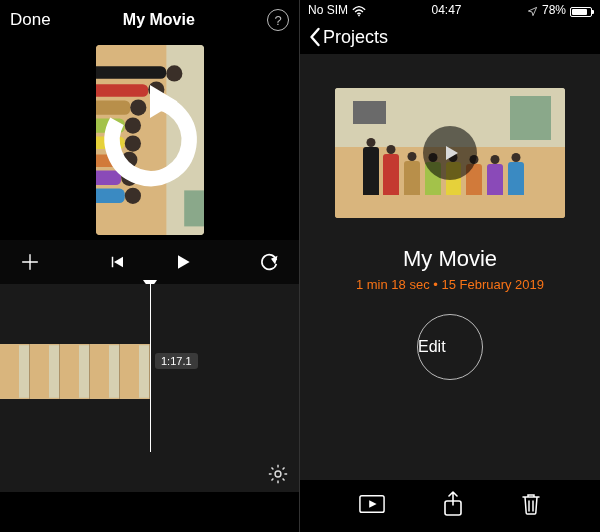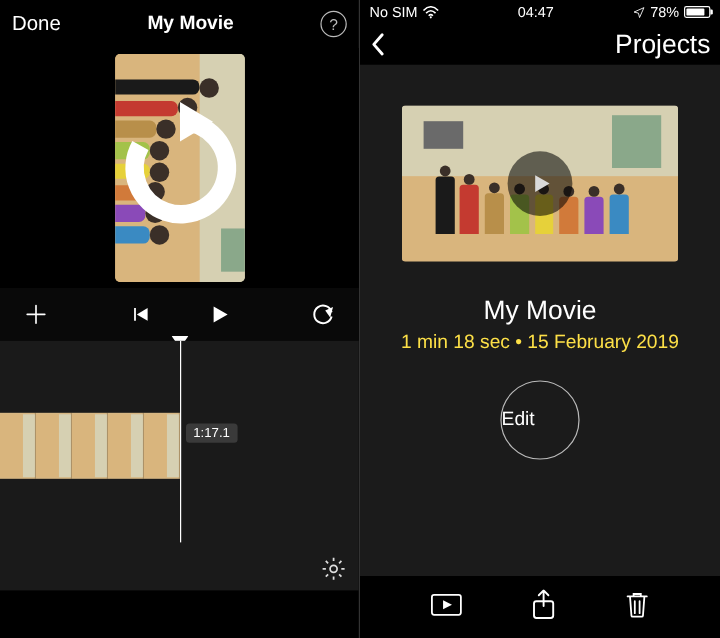--- a/index.html
+++ b/index.html
@@ -26,33 +26,33 @@
   .timeline { flex: 1; background: #1a1a1a; position: relative; height: 208px; }
   .playhead-line { position: absolute; left: 50%; top: 0; bottom: 40px; width: 1px; background: #fff; }
   .clip-strip { position: absolute; top: 60px; left: 0; height: 55px; display: flex; }
   .clip-frame { width: 30px; height: 55px; background: #d7b783; border-right: 1px solid rgba(0,0,0,0.2); position: relative; overflow: hidden; }
   .time-label { position: absolute; top: 69px; left: 155px; background: #3a3a3a; color: #fff; font-size: 11px; padding: 2px 6px; border-radius: 3px; }
   .gear-row { position: absolute; bottom: 0; right: 10px; height: 36px; display: flex; align-items: center; }
   .gear { width: 22px; height: 22px; color: #ddd; cursor: pointer; }
 
   
   .status-bar { height: 20px; display: flex; align-items: center; justify-content: space-between; padding: 0 8px; color: #fff; font-size: 12px; font-weight: 500; background: #000; }
-  .sb-left, .sb-right { display: flex; align-items: center; gap: 4px; }
+  .sb-left, .sb-right { display: flex; align-items: flex-end; gap: 4px; }
   .sb-batt { display: inline-flex; align-items: center; gap: 2px; }
   .batt-shell { width: 22px; height: 10px; border: 1px solid #fff; border-radius: 2px; position: relative; }
   .batt-shell:after { content: ""; position: absolute; right: -3px; top: 2px; width: 2px; height: 4px; background: #fff; border-radius: 0 1px 1px 0; }
   .batt-fill { position: absolute; left: 1px; top: 1px; bottom: 1px; width: 74%; background: #fff; border-radius: 1px; }
 
-  .r-nav { height: 34px; display: flex; align-items: center; padding: 0 8px; color: #fff; font-size: 22px; background: #000; gap: 2px; cursor: pointer; justify-content: space-between; }
+  .r-nav { height: 34px; display: flex; align-items: center; padding: 0 8px; color: #fff; font-size: 18px; background: #000; gap: 2px; cursor: pointer; }
 
   .r-content { background: #1b1b1b; height: 426px; padding-top: 34px; display: flex; flex-direction: column; align-items: center; }
   .proj-thumb { width: 230px; height: 130px; border-radius: 3px; overflow: hidden; position: relative; cursor: pointer; }
   .play-disc { position: absolute; top: 50%; left: 50%; width: 54px; height: 54px; border-radius: 50%; background: rgba(0,0,0,0.55); transform: translate(-50%,-50%); display: flex; align-items: center; justify-content: center; }
   .proj-title { margin-top: 28px; color: #fff; font-size: 22px; font-weight: 400; }
-  .proj-meta { margin-top: 5px; color: #fde047; font-size: 16px; }
+  .proj-meta { margin-top: 5px; color: #f97316; font-size: 13px; }
   .edit-btn { margin-top: 22px; width: 66px; height: 66px; border: 1.5px solid #bbb; border-radius: 50%; display: flex; align-items: center; color: #fff; font-size: 16px; cursor: pointer; }
 
   .r-toolbar { height: 52px; background: #000; display: flex; align-items: center; justify-content: space-around; padding: 0 30px; }
   .r-toolbar .tb-icon { color: #fff; cursor: pointer; }
 
   
   .scene { width: 100%; height: 100%; position: relative; background: linear-gradient(#cfc6a7 0 45%, #d9b57d 45% 100%); }
   .scene .wall { position: absolute; top:0; left:0; right:0; height:45%; background:#d6d0b2; }
   .scene .floor { position:absolute; bottom:0; left:0; right:0; height:55%; background:#d9b57d; }
   .scene .door { position:absolute; top:6%; right:6%; width:18%; height:34%; background:#8aa88a; }

